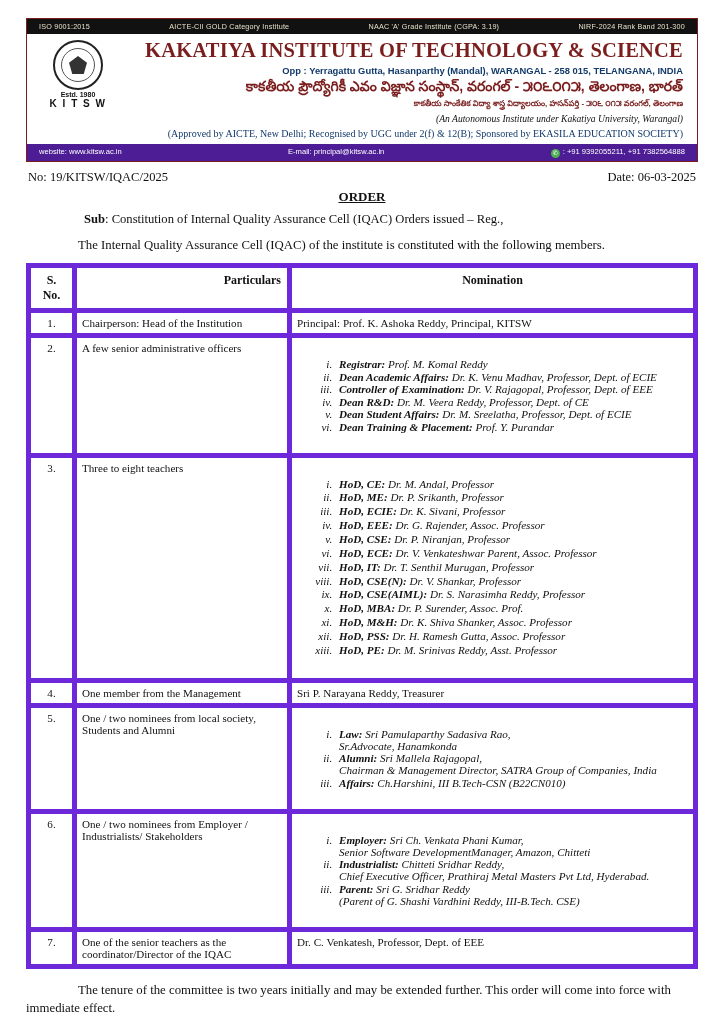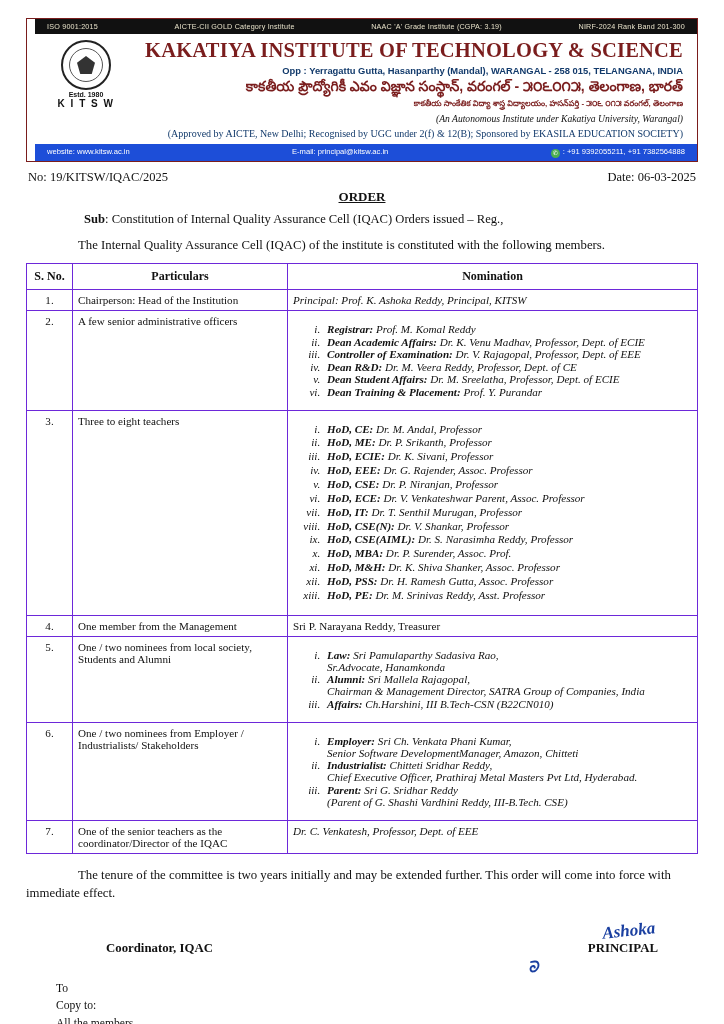--- a/index.html
+++ b/index.html
@@ -17,21 +17,20 @@
     height: 1024px;
     padding: 18px 26px 10px 26px;
     position: relative;
   }
 
   
   .letterhead {
     border: 1px solid #7a1d1d;
     background: #fff;
     position: relative;
-    padding-left: 8px;
   }
   .lh-topbar {
     background: #111111;
     color: #e7e1c9;
     font-family: "Liberation Sans", sans-serif;
     font-size: 7.2px;
     letter-spacing: .2px;
     display: flex;
     justify-content: space-between;
     padding: 3px 12px;
@@ -98,21 +97,21 @@
     font-family:"Liberation Sans", sans-serif;
     font-size:8px; color:#7a1d1d; margin-top:1px; font-weight:bold;
   }
   .lh-auto {
     font-size:9.6px; font-style:italic; margin-top:3px; color:#111;
   }
   .lh-appr {
     font-size:10px; margin-top:4px; color:#123a6b;
   }
   .lh-bottom {
-    background:#1d4ed8;
+    background:#4c1d95;
     color:#ffffff;
     font-family:"Liberation Sans", sans-serif;
     font-size:7.6px;
     display:flex;
     justify-content:space-between;
     padding:3px 12px;
     margin-top:3px;
   }
   .lh-bottom .seg { white-space:nowrap; }
   .lh-bottom .phone-ic {
@@ -138,33 +137,33 @@
     margin-top:9px; font-size:12.8px; line-height:1.45;
     text-indent:52px; padding-right:30px;
   }
 
   
   table.main {
     width:100%; border-collapse:collapse; margin-top:9px;
     font-size:11.1px;
   }
   table.main th, table.main td {
-    border:1px solid #6d28d9; vertical-align:top; padding:4px 5px;
+    border:5px solid #6d28d9; vertical-align:top; padding:4px 5px;
   }
   table.main thead th {
     font-weight:bold; font-size:12px; padding:5px 6px;
   }
   .c-sno { width:46px; text-align:center; }
-  .c-part { width:215px; }
+  .c-part { width:215px;text-align:right; }
   .c-nom { }
   td.sno { text-align:center; }
-  .nom-italic { font-style:italic; }
+  .nom-italic { }
   ol.rnum {
     list-style: lower-roman;
-    margin:8px; padding-left:22px;
+    margin:16px; padding-left:22px;
   }
   ol.rnum > li { margin:0 0 .5px 0; font-style:italic; padding-left:4px; }
   ol.rnum > li b, ol.rnum > li .bi { font-style:italic; font-weight:bold; }
   ol.rnum.tight > li { margin:0; line-height:1.25; }
   .sub-line { display:block; font-style:italic; }
 
   
   .tenure {
     margin-top:12px; font-size:12.8px; line-height:1.45;
     text-indent:52px; padding-right:24px;

